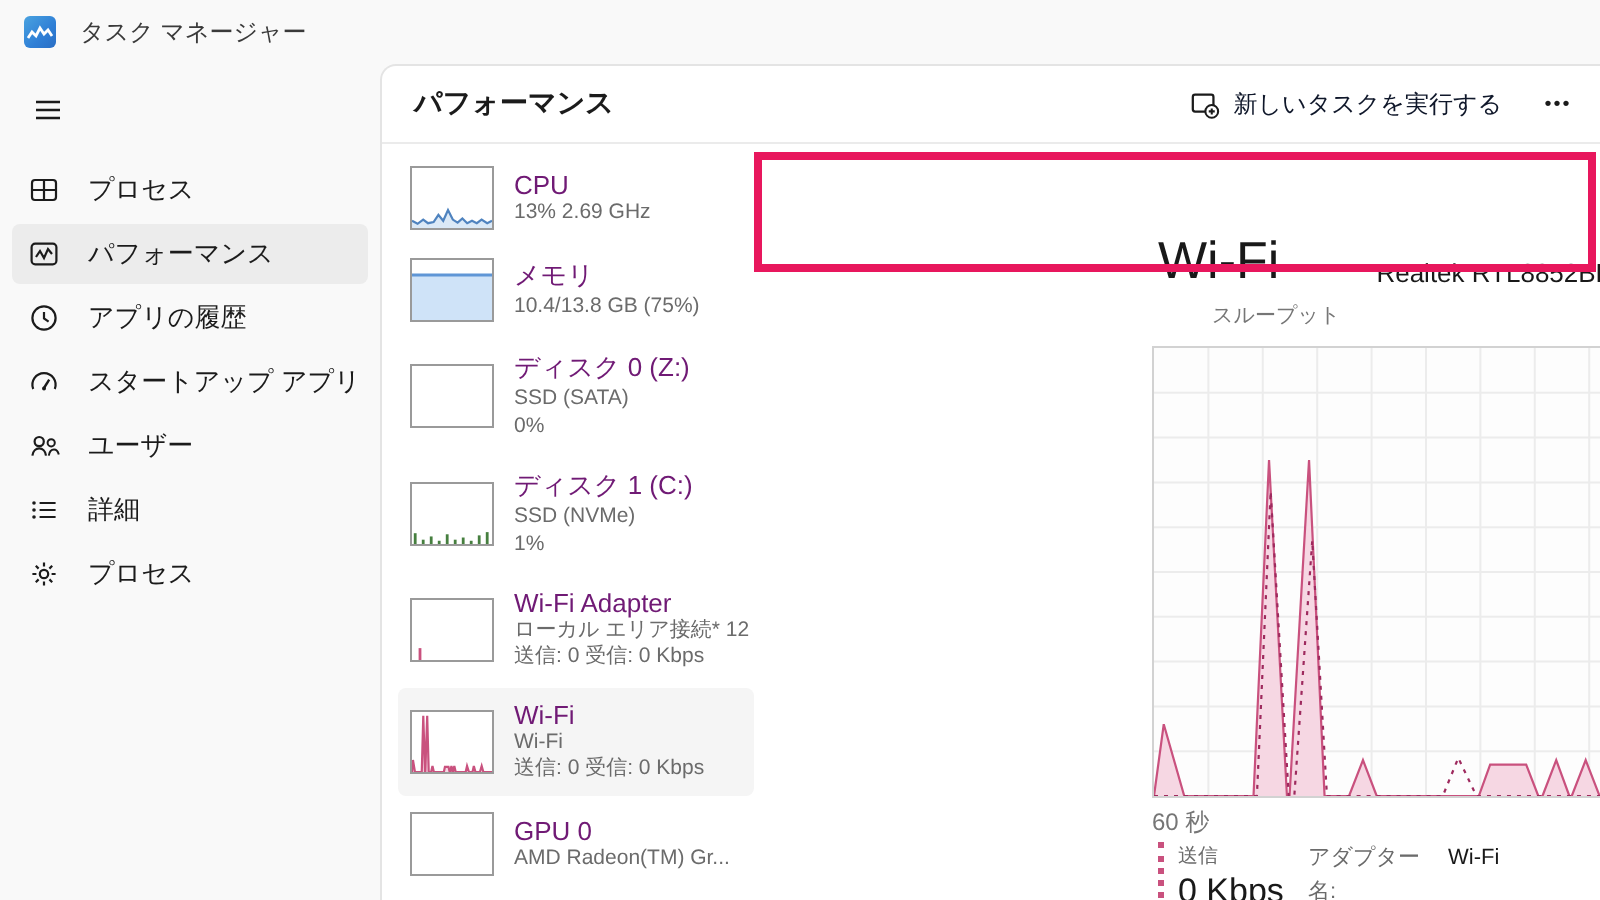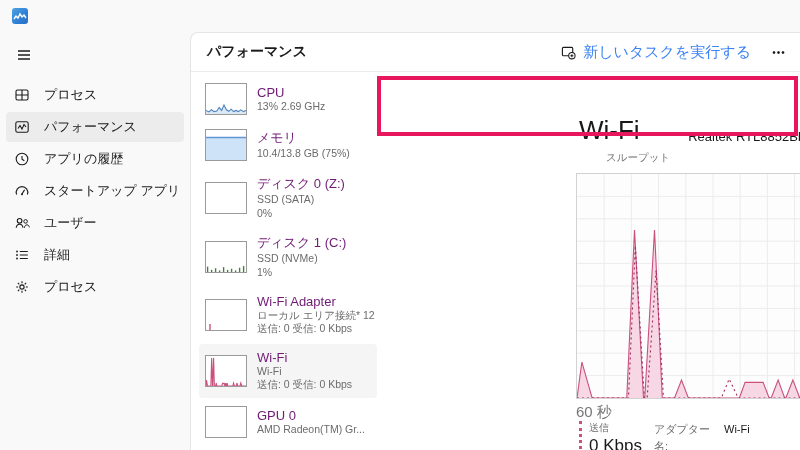--- a/index.html
+++ b/index.html
@@ -26,21 +26,21 @@
   .nav-item .nicon { width:16px; height:16px; flex:0 0 16px; display:flex; align-items:center; justify-content:center; }
   .nav-item .nlabel { margin-left:14px; font-size:13px; color:#1b1b1b; white-space:nowrap; }
 
   
   .card { position:absolute; left:190px; top:32px; width:610px; height:418px;
     background:#ffffff; border:1px solid #e4e4e4; border-right:none; border-bottom:none;
     border-top-left-radius:8px; }
   .card-header { position:absolute; left:0; top:0; width:100%; height:38px; display:flex; align-items:center; }
   .card-title { font-size:14px; font-weight:700; margin-left:16px; }
   .header-actions { margin-left:auto; display:flex; align-items:center; }
-  .newtask-btn { display:flex; align-items:center; gap:7px; font-size:15px; color:#3b82f6;
+  .newtask-btn { display:flex; align-items:center; gap:7px; font-size:12px; color:#0f172a;
     padding:5px 9px; border-radius:4px; cursor:pointer; }
   .more-btn { width:26px; height:22px; display:flex; align-items:center; justify-content:center;
     margin:0 8px 0 6px; border-radius:4px; cursor:pointer; font-size:13px; letter-spacing:1px; color:#1b1b1b; }
   .card-divider { position:absolute; left:0; top:38px; width:100%; height:1px; background:#ebebeb; }
 
   
   .perf-list { position:absolute; left:8px; top:44px; width:178px; height:374px; overflow:hidden; }
   .perf-item { display:flex; align-items:center; padding:6px 6px; border-radius:4px; cursor:pointer; margin-bottom:2px; }
   .perf-item.selected { background:#f5f5f5; }
   .thumb { width:42px; height:32px; background:#fff; border:1px solid #9a9a9a; flex:0 0 42px; position:relative; overflow:hidden; }
@@ -50,21 +50,21 @@
   .perf-sub { font-size:10.5px; color:#6b6b6b; white-space:nowrap; line-height:1.3; }
 
   
   .detail { position:absolute; left:380px; top:76px; width:420px; height:374px; }
   .wifi-title { position:absolute; left:8px; top:6px; font-size:26px; font-weight:400; color:#191919; letter-spacing:0; }
   .adapter-name { position:absolute; right:7px; top:20px; font-size:13px; color:#191919; }
   .chart-sub { position:absolute; left:11px; top:42px; font-size:10.5px; color:#767676;margin-left:24px; }
 
   .chart-box { position:absolute; left:5px; top:64px; width:410px; height:226px; border:1px solid #d2d2d2; background:#fdfdfd; }
   .chart-box svg { width:100%; height:100%; }
-  .axis-left { position:absolute; left:5px; top:294px; font-size:15px; color:#767676; }
+  .axis-left { position:absolute; left:5px; top:294px; font-size:12px; color:#767676; }
 
   .stats { position:absolute; left:8px; top:312px; width:410px; display:flex; }
   .legend-col { width:72px; }
   .legend-send { border-left:3px dotted #c9517e; padding-left:7px; margin-bottom:4px; }
   .legend-label { font-size:10px; color:#6b6b6b; }
   .legend-value { font-size:17px; color:#191919; margin-top:1px; }
   .kv-col { margin-left:3px; }
   .kv-row { display:flex; font-size:11px; line-height:1.56; }
   .kv-label { width:70px; color:#6b6b6b; }
   .kv-value { color:#191919; margin-left:0; }
@@ -75,20 +75,21 @@
 </style>
 </head>
 <body>
 
 <div class="titlebar">
   <div class="app-icon">
     <svg viewBox="0 0 16 16">
         <polyline points="2,11 4,8 6,10 8,6 10,9 12,7 14,10" fill="none" stroke="#ffffff" stroke-width="1.4"></polyline>
       </svg>
   </div>
+  <span class="titlebar-text">タスク マネージャー</span>
 </div>
 
 <div class="nav">
   <div class="hamburger">
     <svg width="16" height="16" viewBox="0 0 16 16">
         <path d="M2 4h12M2 8h12M2 12h12" stroke="#1b1b1b" stroke-width="1.3" fill="none"></path>
       </svg>
   </div>
   <div id="nav-items">
       <div class="nav-item">

